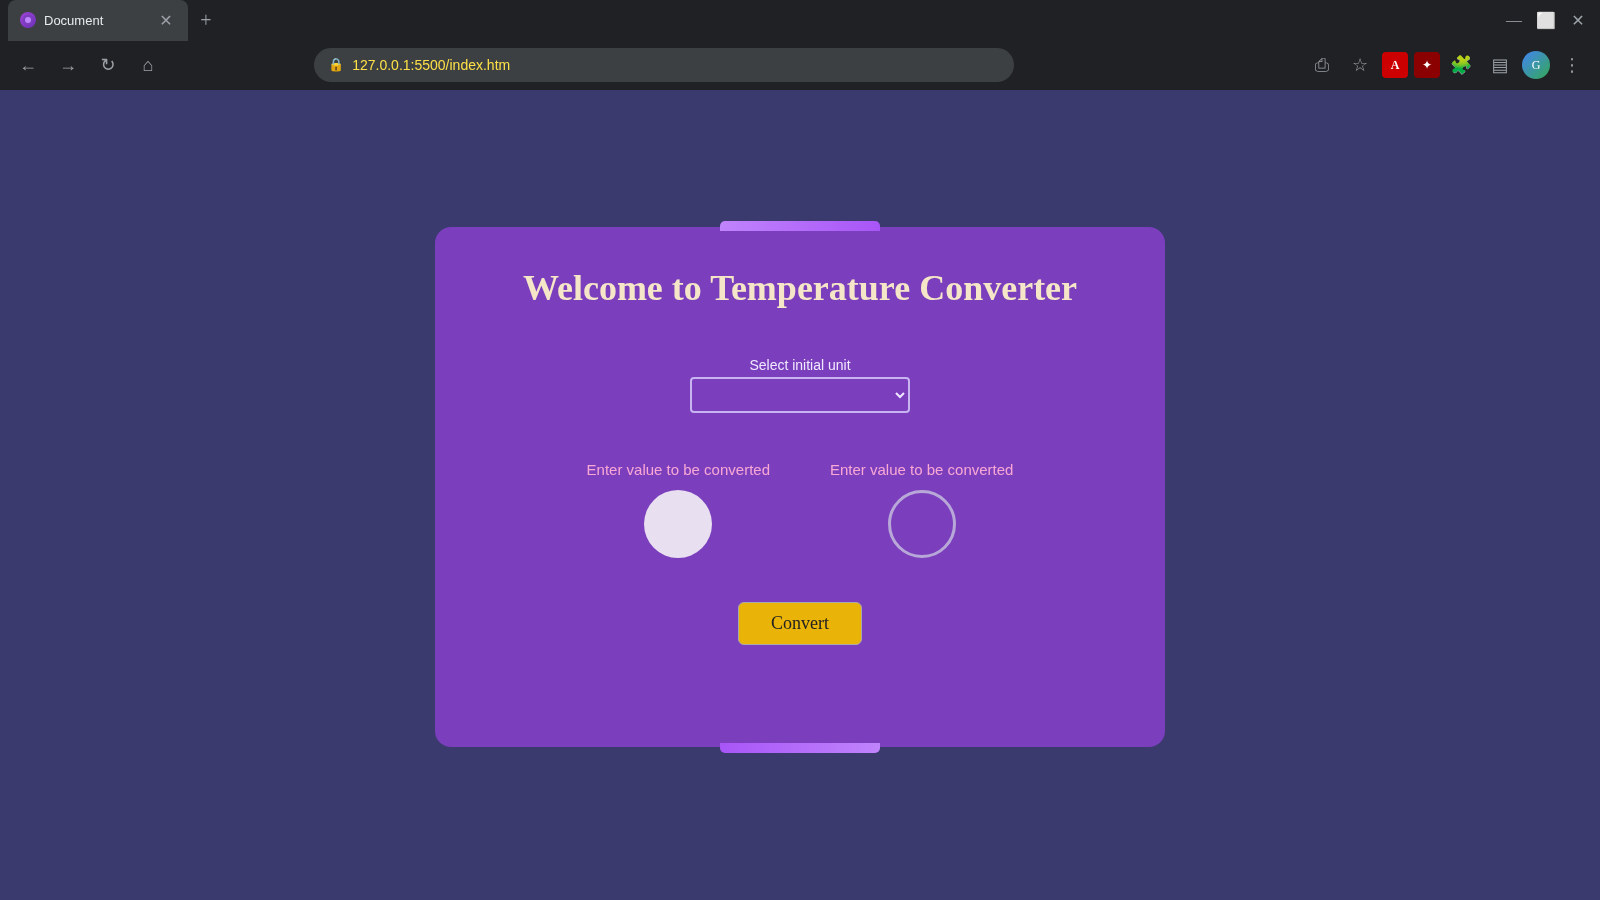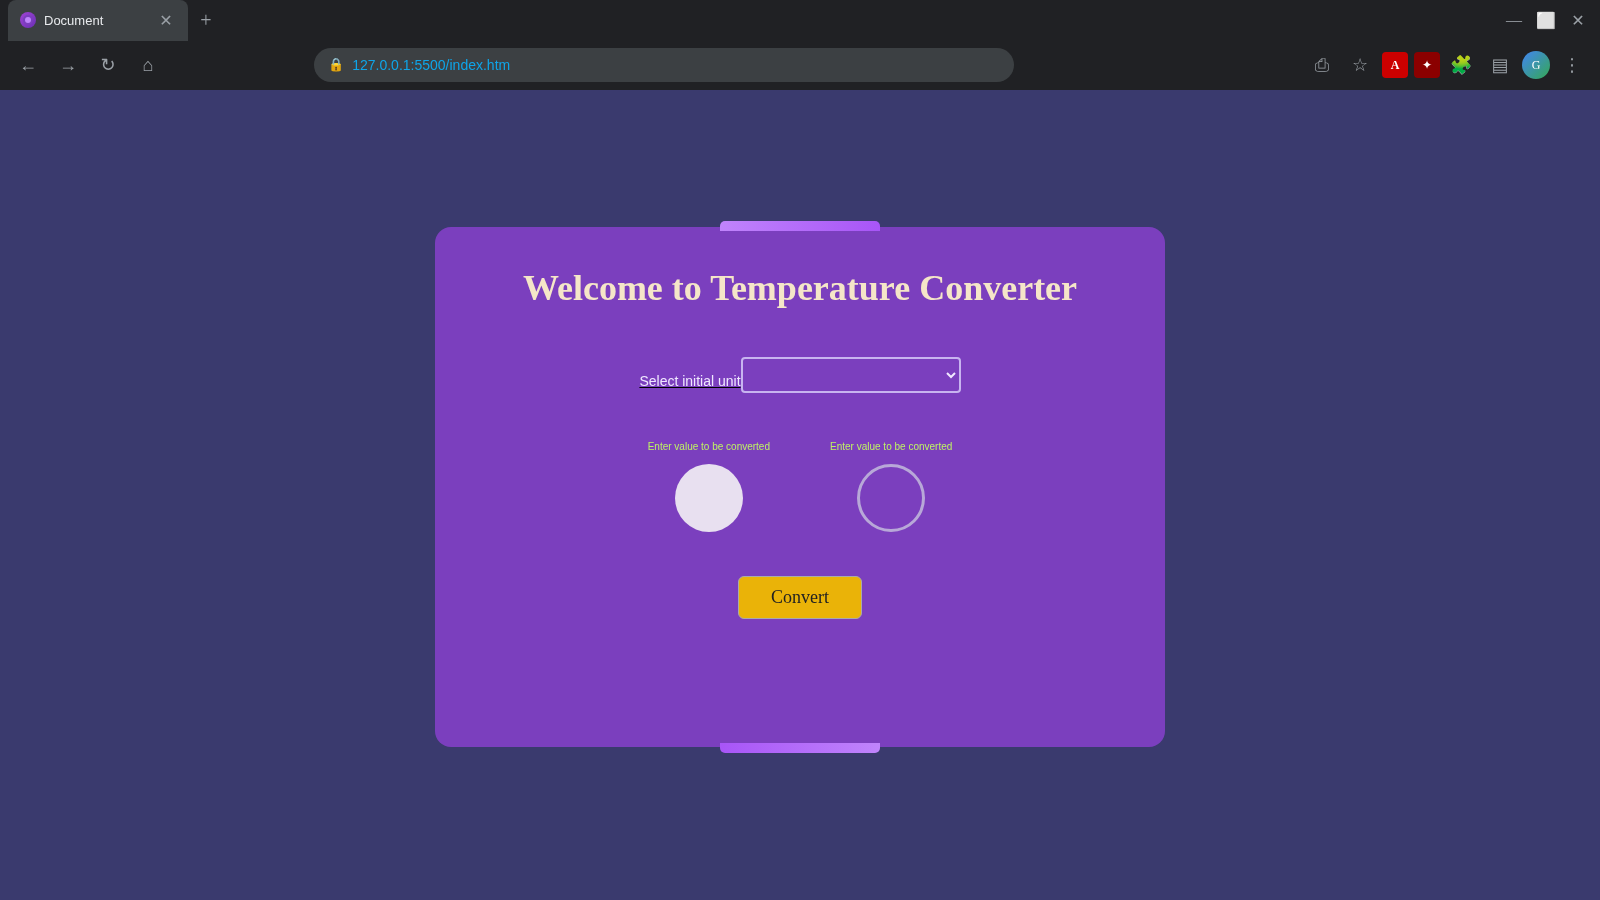--- a/index.html
+++ b/index.html
@@ -129,21 +129,21 @@
       gap: 8px;
       margin: 0 auto;
     }
 
     .address-lock {
       color: #9aa0a6;
       font-size: 13px;
     }
 
     .address-text {
-      color: #0ea5e9;
+      color: #fde047;
       font-size: 14px;
       font-family: Arial, sans-serif;
     }
 
     .toolbar-right {
       margin-left: auto;
       display: flex;
       align-items: center;
       gap: 6px;
     }
@@ -255,23 +255,22 @@
     .dropdowns-row {
       display: flex;
       gap: 60px;
       margin-bottom: 48px;
       width: 100%;
       justify-content: center;
     }
 
     .dropdown-group {
       display: flex;
-      flex-direction: row;
-      align-items: flex-end;
-      text-decoration: underline;
+      flex-direction: column;
+      align-items: center;
     }
 
     .dropdown-label {
       color: #f0e8ff;
       font-size: 14px;
       font-family: Arial, sans-serif;
       margin-bottom: 4px;
     }
 
     .unit-select {
@@ -297,22 +296,22 @@
     }
 
     .input-group {
       display: flex;
       flex-direction: column;
       align-items: center;
       gap: 12px;
     }
 
     .input-label {
-      color: #bef264;
-      font-size: 10px;
+      color: #f9a8d4;
+      font-size: 15px;
       font-family: Arial, sans-serif;
     }
 
     .circle-input {
       width: 68px;
       height: 68px;
       border-radius: 50%;
       background: #e8e0f0;
       border: none;
       text-align: center;

